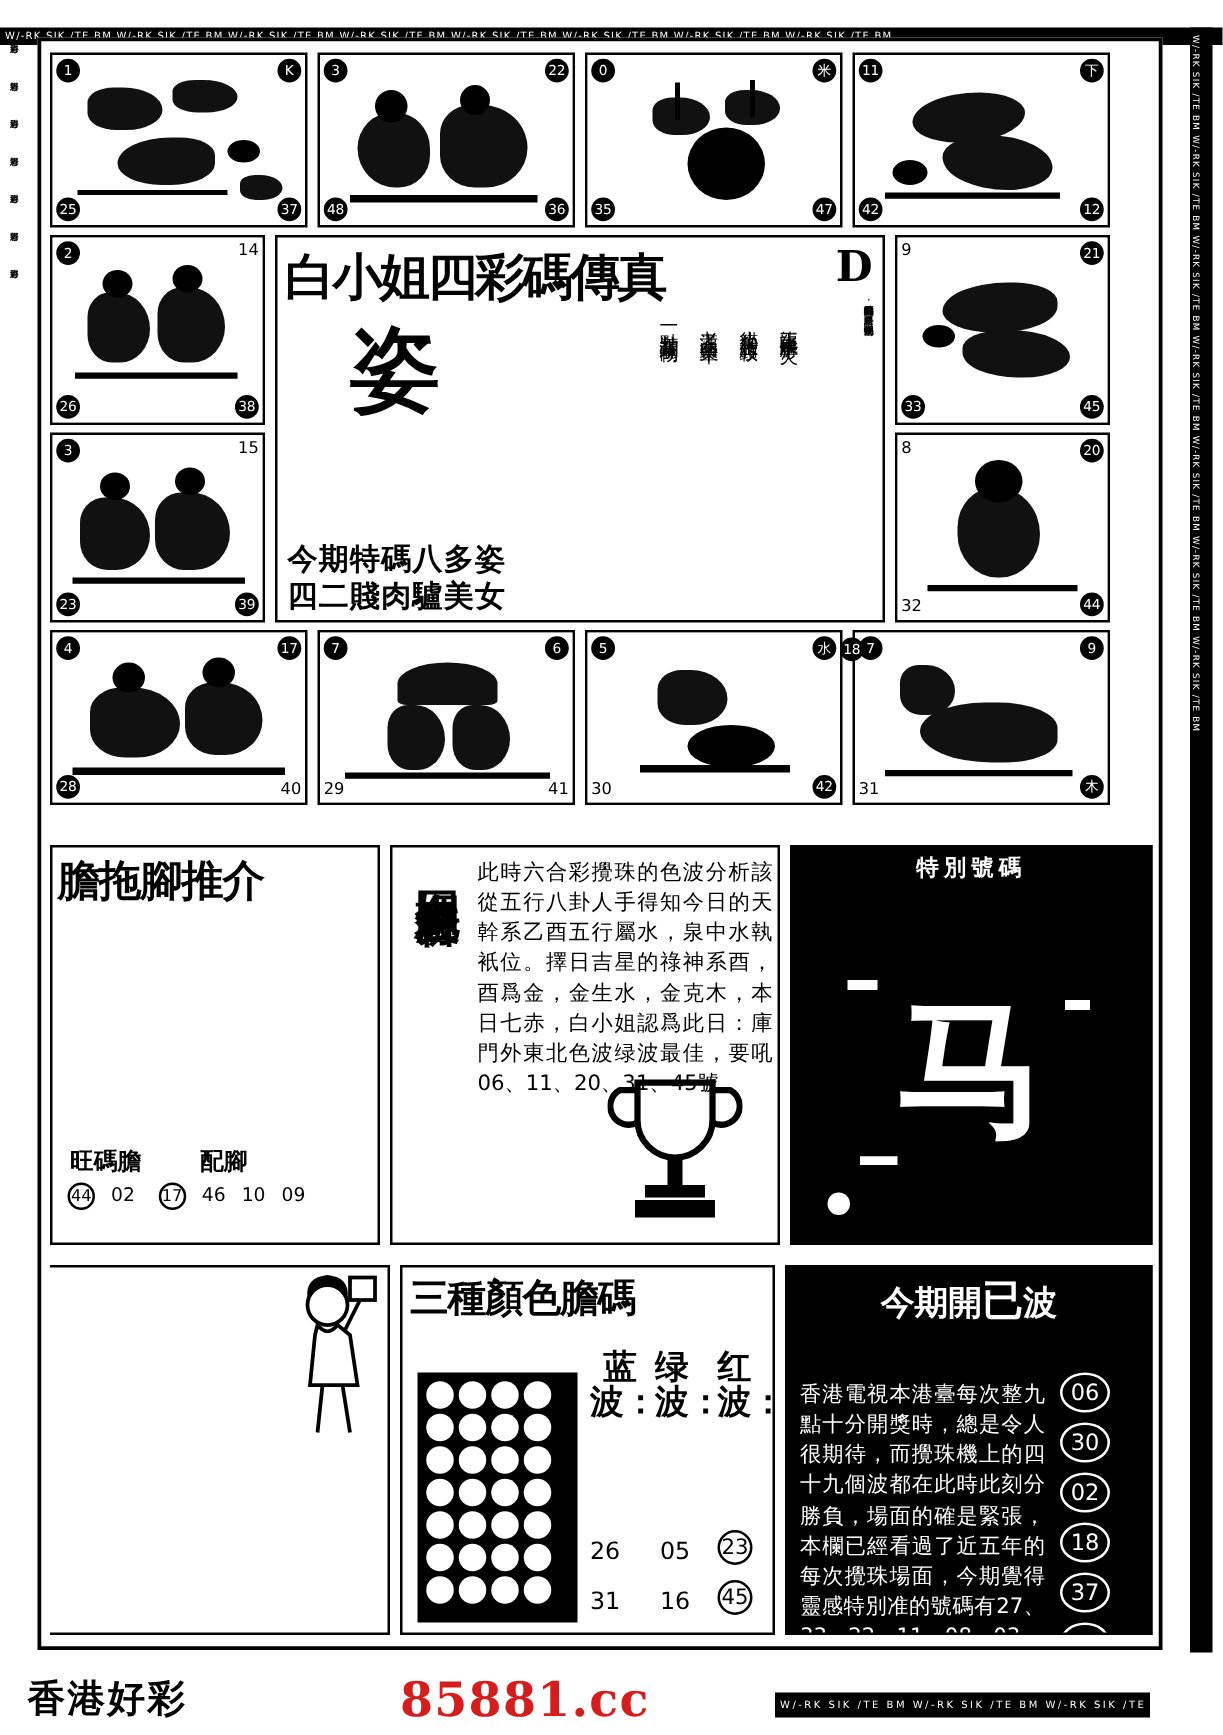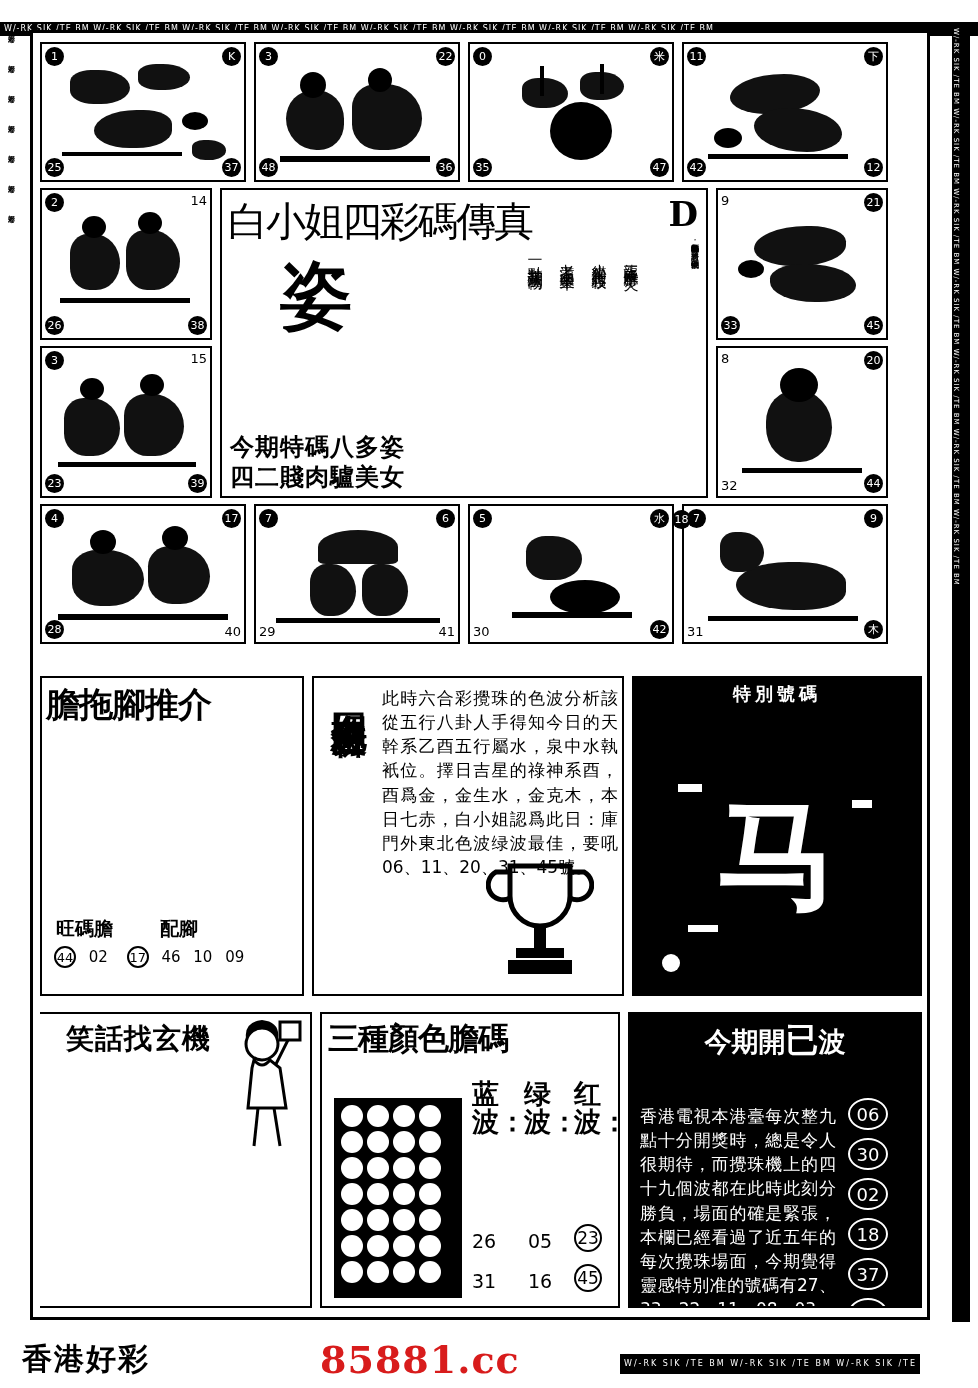--- a/index.html
+++ b/index.html
@@ -97,21 +97,21 @@
   .stroke { position:absolute; background:#000; }
 
   
   .banner {
     position:absolute;
     border:2px solid #000;
     background:#fff;
   }
   .banner-title {
     position:absolute; left:6px; top:4px;
-    font-size:40px; font-weight:normal;
+    font-size:40px; font-weight:bold;
     font-family:"DejaVu Serif","Liberation Serif",serif;
     letter-spacing:-2px;
     color:#000;
     white-space:nowrap;
   }
   .banner-d {
     position:absolute; right:8px; top:4px;
     font-size:34px; font-weight:bold;
     font-family:"DejaVu Serif","Liberation Serif",serif;
   }
@@ -437,21 +437,20 @@
     <div style="position:absolute; left:14px; top:82px; right:14px; bottom:14px; background:#000;">
       <div style="position:absolute; left:50%; top:44%; transform:translate(-50%,-50%); color:#fff; font-size:120px; font-weight:bold; font-family:'DejaVu Serif','Liberation Serif',serif;">马</div>
       <div class="blob2" style="left:14px; bottom:8px; width:18px; height:18px; background:#fff;"></div>
       <div class="stroke" style="left:30px; top:24px; width:24px; height:8px; background:#fff;"></div>
       <div class="stroke" style="right:34px; top:40px; width:20px; height:8px; background:#fff;"></div>
       <div class="stroke" style="left:40px; bottom:48px; width:30px; height:7px; background:#fff;"></div>
     </div>
   </div>
 
   <div class="box" style="left:40px; top:1012px; width:272px; height:296px; border-left:none; border-top:2px solid #000;">
-    <div class="box-title-art" style="position:absolute; left:26px; top:6px; font-size:28px; letter-spacing:1px;">笑話找玄機</div>
     <div style="position:absolute; right:4px; top:2px; width:78px; height:150px;">
       <svg viewBox="0 0 78 150" width="78" height="150" aria-hidden="true">
         <circle cx="34" cy="28" r="16" fill="none" stroke="#000" stroke-width="3"></circle>
         <path d="M18 22 q16 -18 32 0 q2 -16 -16 -18 q-18 2 -16 18z" fill="#000"></path>
         <path d="M26 44 q8 10 16 0 l10 8 l6 40 h-38 l4 -40 z" fill="none" stroke="#000" stroke-width="3"></path>
         <rect x="52" y="6" width="20" height="18" fill="none" stroke="#000" stroke-width="3"></rect>
         <line x1="48" y1="48" x2="60" y2="24" stroke="#000" stroke-width="3"></line>
         <line x1="30" y1="92" x2="26" y2="130" stroke="#000" stroke-width="3"></line>
         <line x1="46" y1="92" x2="52" y2="130" stroke="#000" stroke-width="3"></line>
       </svg>
@@ -489,21 +488,21 @@
             <circle cx="66" cy="144" r="11"></circle>
             <circle cx="92" cy="144" r="11"></circle>
           <circle cx="14" cy="170" r="11"></circle>
             <circle cx="40" cy="170" r="11"></circle>
             <circle cx="66" cy="170" r="11"></circle>
             <circle cx="92" cy="170" r="11"></circle>
         </g>
       </svg>
     </div>
 
-    <div style="position:absolute; left:150px; top:66px; width:48px;">
+    <div style="position:absolute; left:150px; top:66px; width:48px;text-align:center;">
       <div style="font-size:27px; font-weight:bold; font-family:'DejaVu Serif','Liberation Serif',serif; line-height:1.05; writing-mode:horizontal-tb;">蓝波：</div>
     </div>
     <div style="position:absolute; left:202px; top:66px; width:48px;">
       <div style="font-size:27px; font-weight:bold; font-family:'DejaVu Serif','Liberation Serif',serif; line-height:1.05;">绿波：</div>
     </div>
     <div style="position:absolute; left:252px; top:66px; width:48px;">
       <div style="font-size:27px; font-weight:bold; font-family:'DejaVu Serif','Liberation Serif',serif; line-height:1.05;">红波：</div>
     </div>
 
     <div style="position:absolute; left:150px; top:216px; font-size:19px;">26</div>

